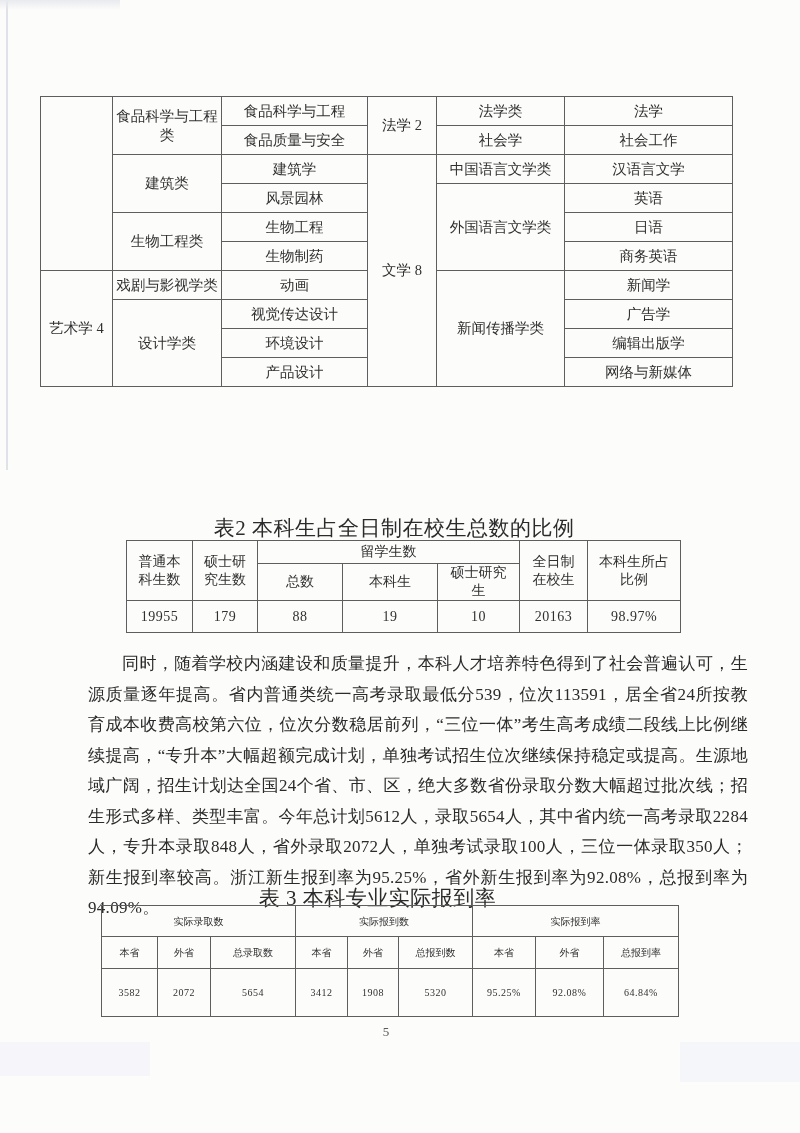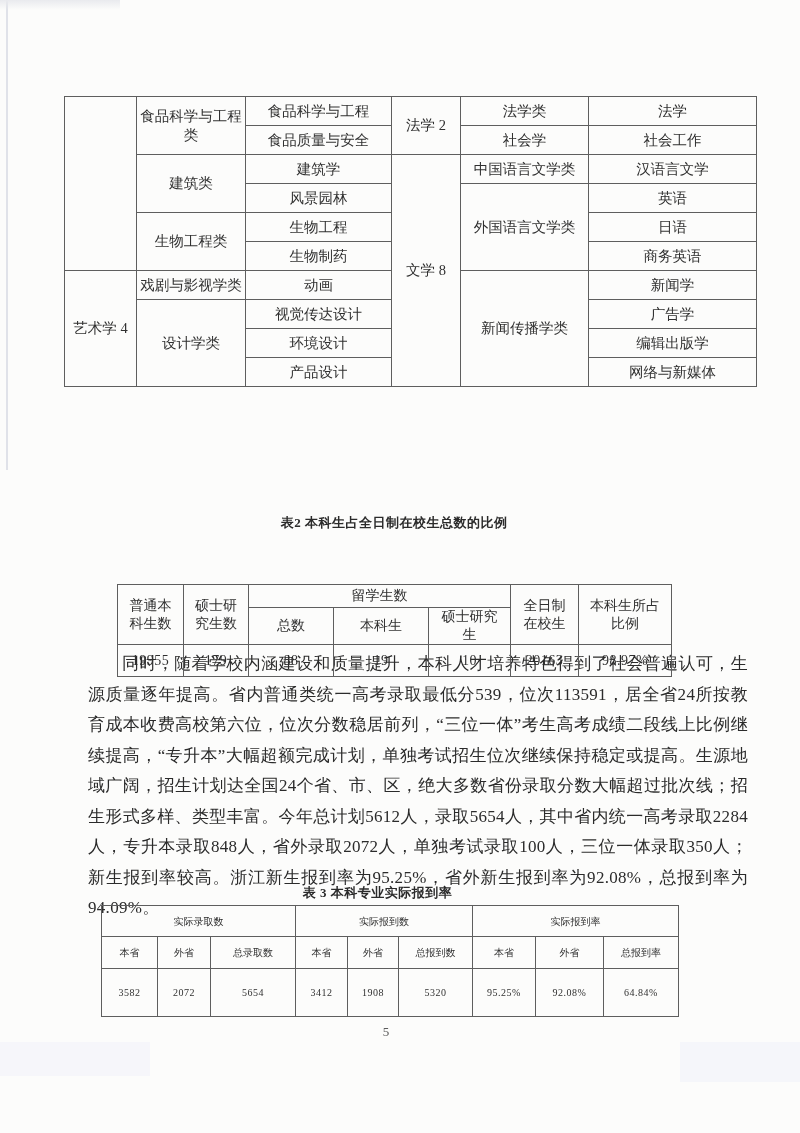--- a/index.html
+++ b/index.html
@@ -31,45 +31,45 @@
   }
 
   table { border-collapse: collapse; table-layout: fixed; position: absolute; }
   td {
     border: 1px solid #5e5e5e;
     text-align: center; vertical-align: middle;
     overflow: hidden;
   }
 
   
-  .t1 { left: 64px; top: 96px; width: 692px; }
+  .t1 { left: 40px; top: 96px; width: 692px; }
   .t1 td { font-size: 14.5px; line-height: 1.25; padding: 0 2px; height: 29px; color: #303030; }
 
   
   .heading {
     position: absolute; left: 91px; top: 387px; width: 650px;
     font-size: 17px; font-weight: bold; letter-spacing: .5px;
   }
   .para {
     position: absolute; left: 88px; width: 660px;
     font-size: 17px; line-height: 30.5px;
     text-align: justify; text-indent: 2em; letter-spacing: .3px;
   }
   .para1 { top: 414px; }
   .para2 { top: 649px; }
 
   .tcaption {
     position: absolute; text-align: center;
-    font-size: 13px; font-weight: bold; letter-spacing: .5px;
+    font-size: 21px; font-weight: normal; letter-spacing: .5px;
   }
   .t2caption { left: 117px; top: 514px; width: 554px; }
   .t3caption { left: 89px; top: 884px; width: 577px; }
 
   
-  .t2 { left: 117px; top: 540px; width: 554px; margin-top: 44px; }
+  .t2 { left: 126px; top: 540px; width: 554px; }
   .t2 td { font-size: 14px; line-height: 1.3; padding: 0 6px; color: #303030; }
   .t2 .h1 { height: 23px; }
   .t2 .h2 td { height: 28px; }
   .t2 .vals td { height: 32px; letter-spacing: .5px; }
 
   
   .t3 { left: 101px; top: 905px; width: 577px; }
   .t3 td { font-size: 10px; line-height: 1.3; padding: 0 3px; color: #303030; }
   .t3 .grp td { height: 31px; }
   .t3 .sub td { height: 32px; }

